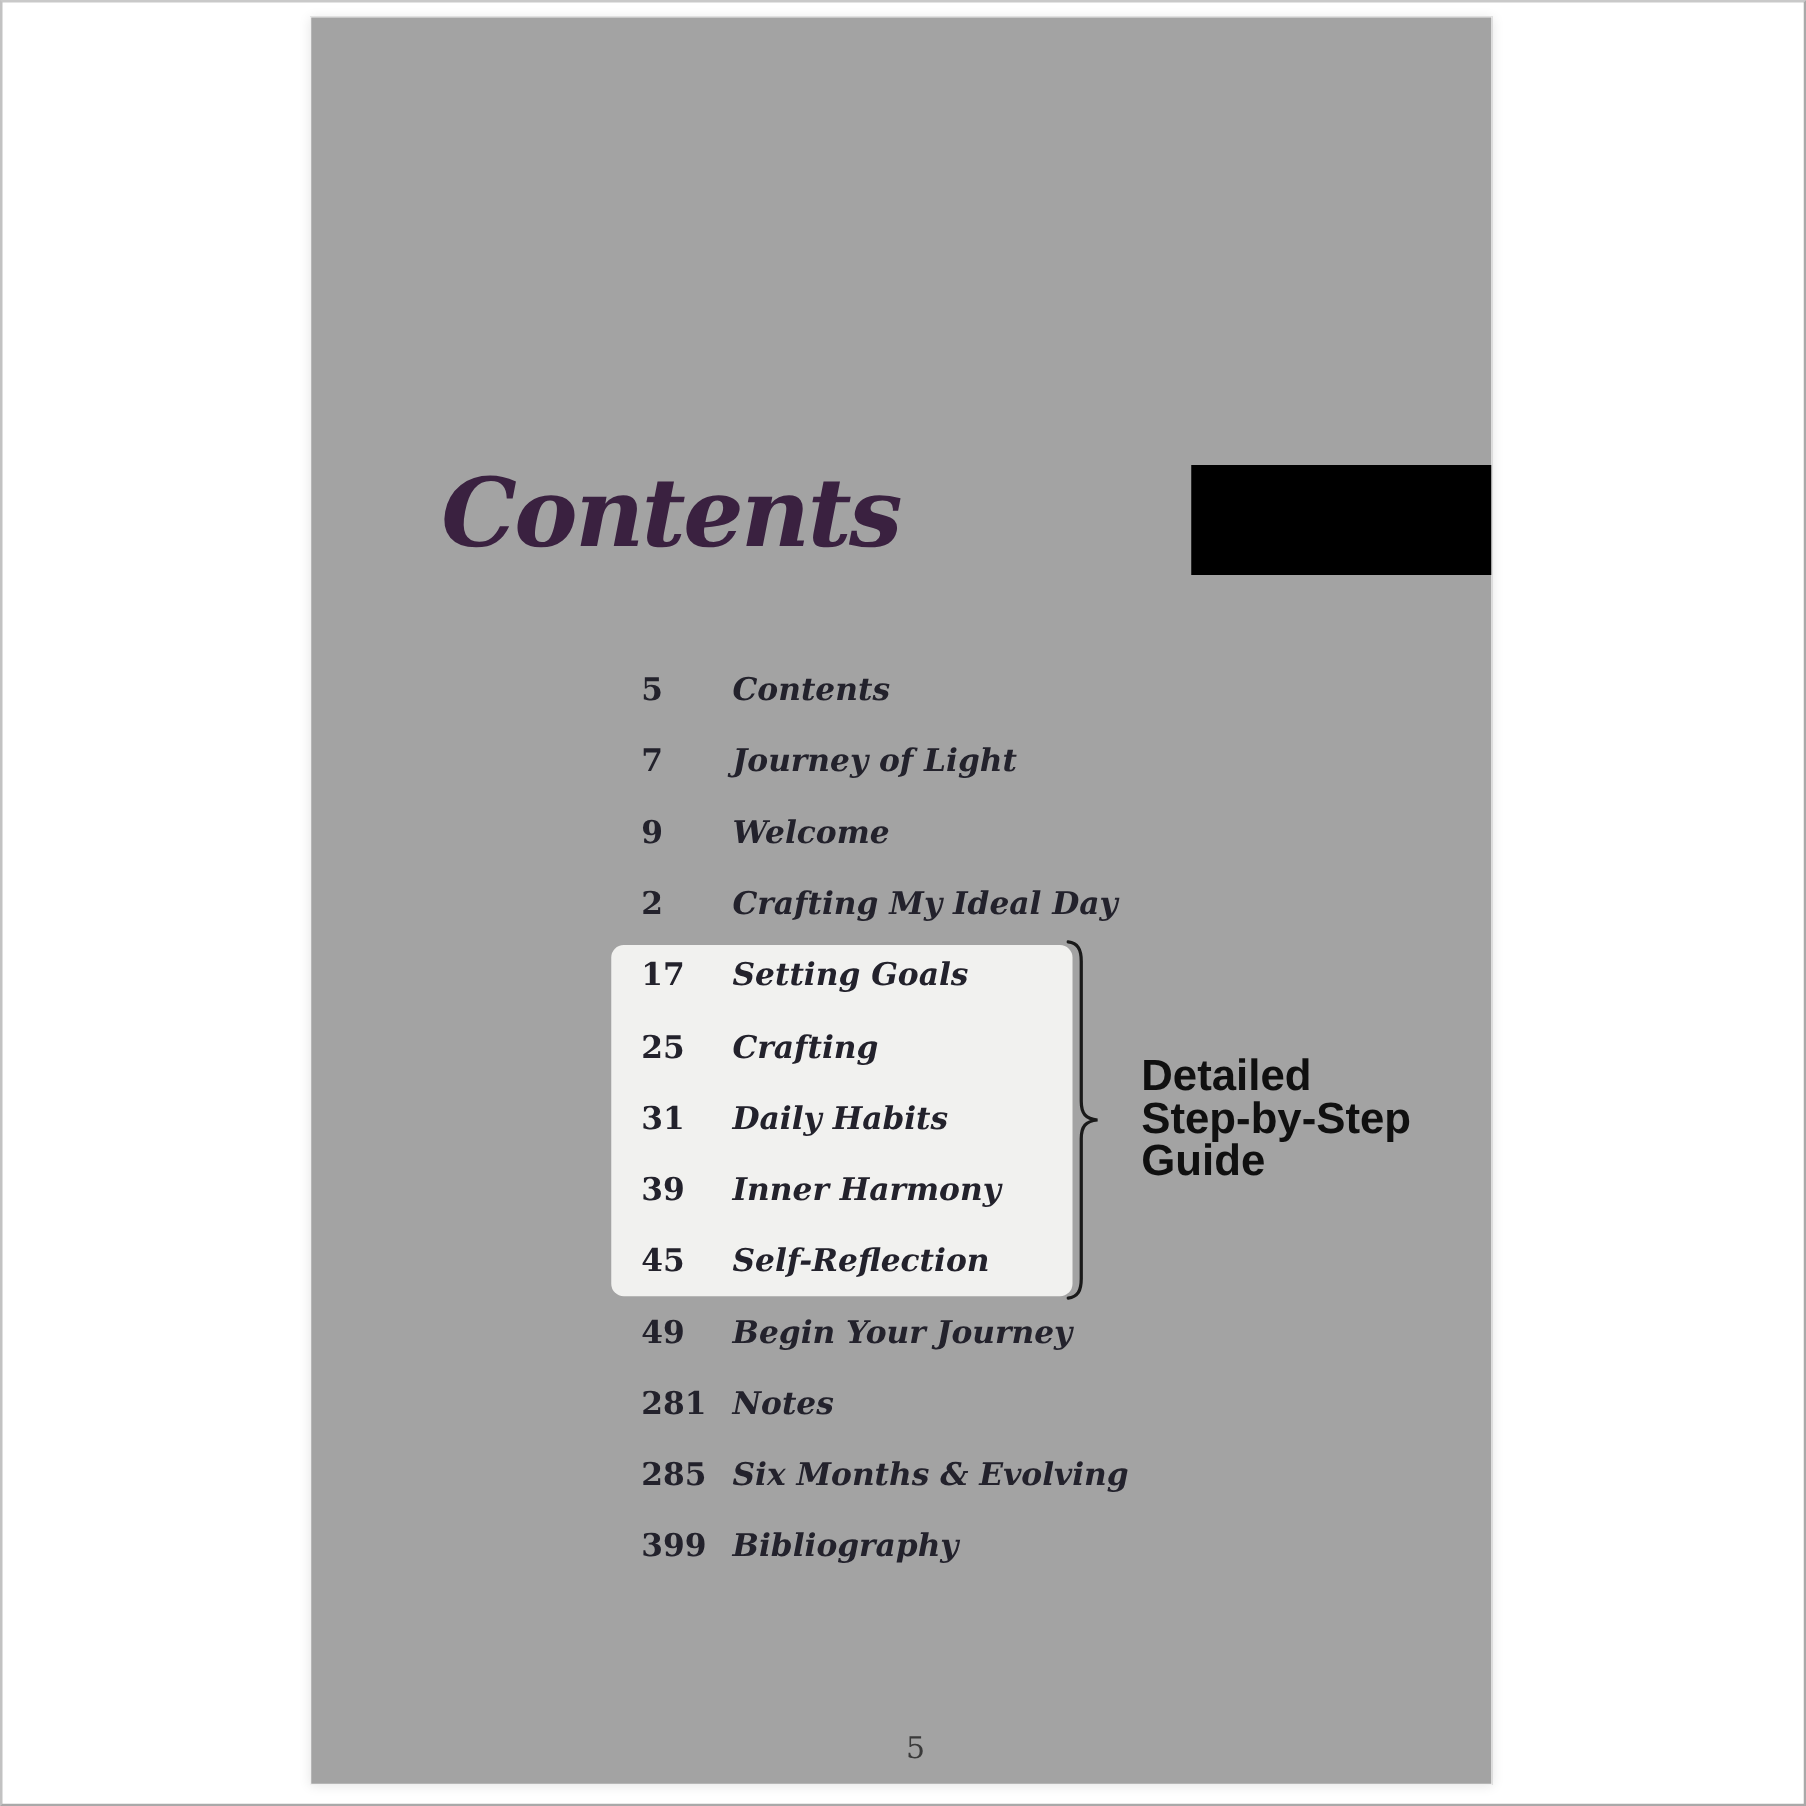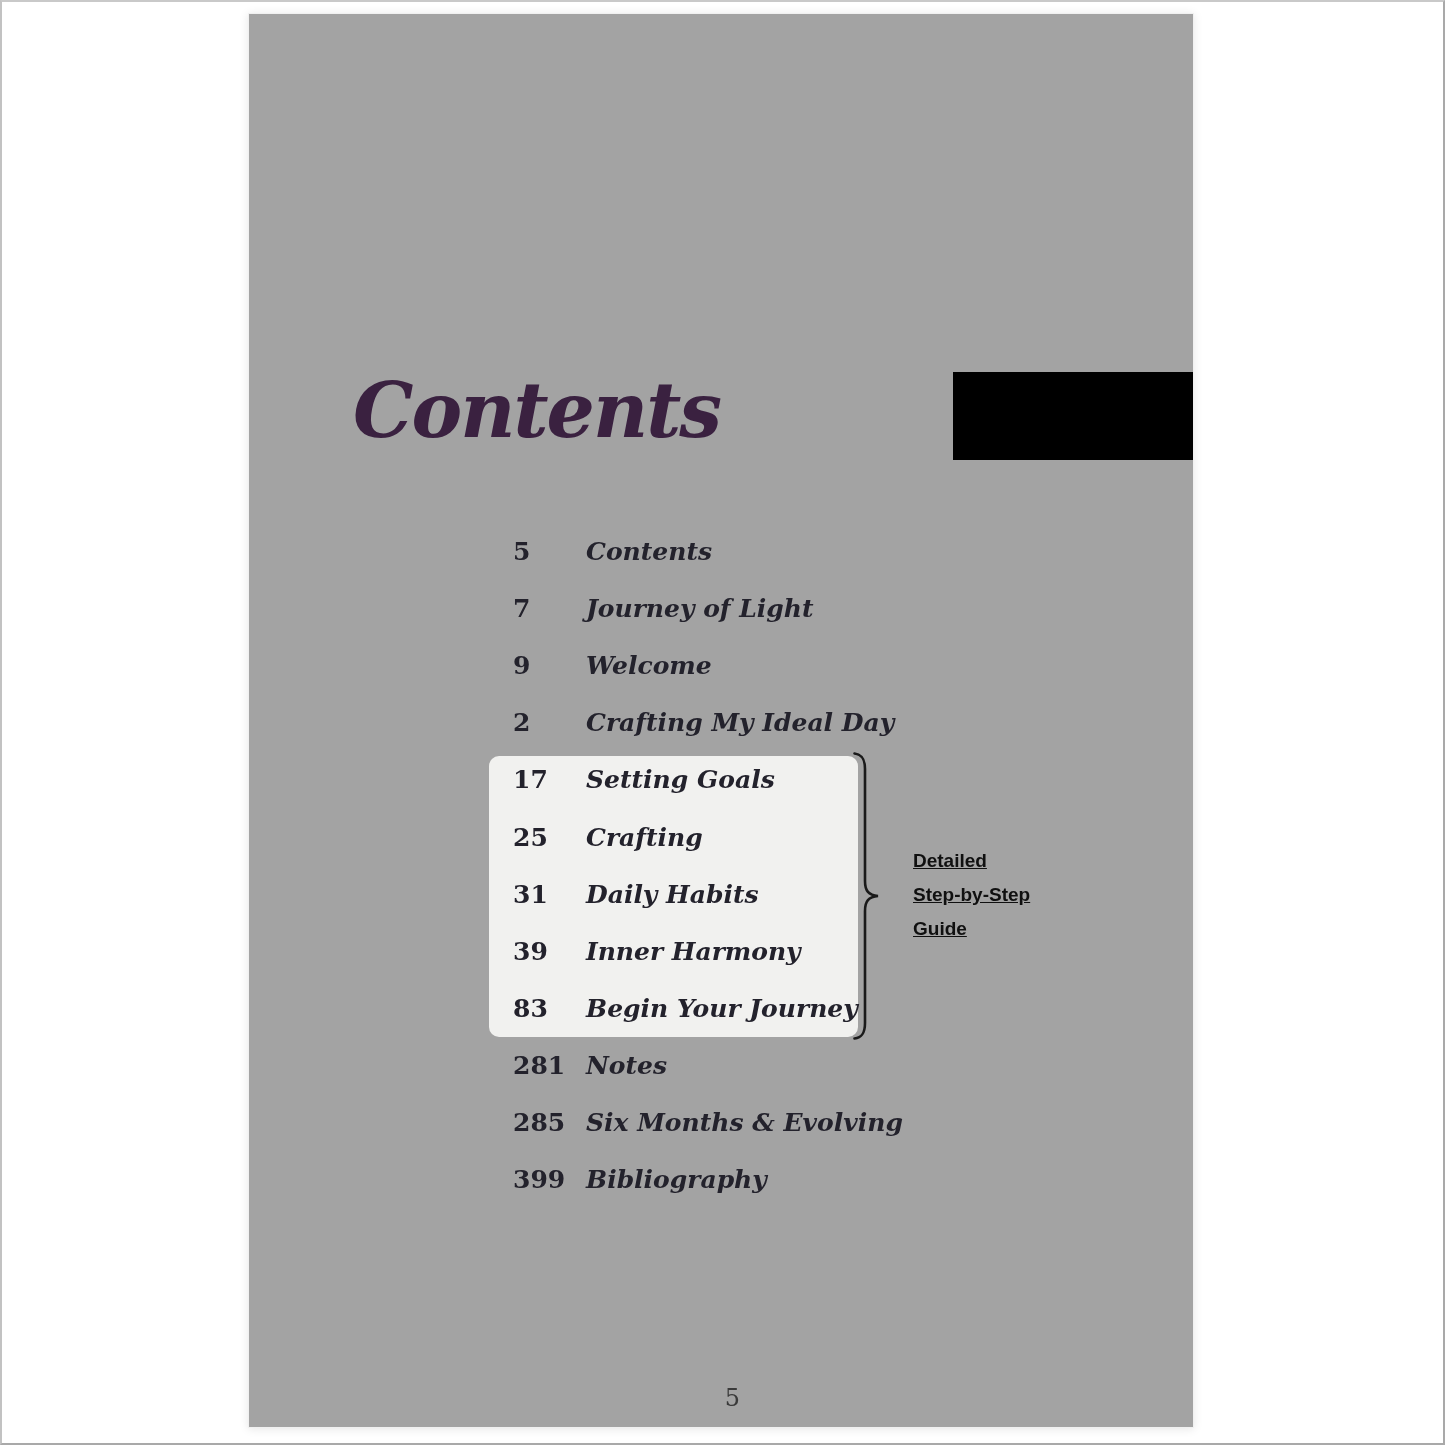--- a/index.html
+++ b/index.html
@@ -85,25 +85,24 @@
   .brace {
     position: absolute;
     left: 604px; top: 738px;
     z-index: 2;
   }
   .annotation {
     position: absolute;
     left: 664px; top: 830px;
     font-family: "Liberation Sans", sans-serif;
     font-weight: bold;
-    font-size: 19px;
+    font-size: 35px;
     line-height: 34px;
     color: var(--annotation-color, #101010);
     white-space: nowrap;
-    text-decoration: underline;
   }
   .folio {
     position: absolute;
     left: 0; top: 1370px;
     width: 100%;
     text-align: center;
     text-indent: 23px;
     font-size: 24px;
     font-weight: normal;
     color: #3a3a3a;
@@ -166,23 +165,27 @@
   <div class="toc-row">
     <span class="toc-num">31</span>
     <span class="toc-title">Daily Habits</span>
   </div>
 
   <div class="toc-row">
     <span class="toc-num">39</span>
     <span class="toc-title">Inner Harmony</span>
   </div>
 
-
-  <div class="toc-row">
-    <span class="toc-num">83</span>
+  <div class="toc-row">
+    <span class="toc-num">45</span>
+    <span class="toc-title">Self-Reflection</span>
+  </div>
+
+  <div class="toc-row">
+    <span class="toc-num">49</span>
     <span class="toc-title">Begin Your Journey</span>
   </div>
 
   <div class="toc-row">
     <span class="toc-num">281</span>
     <span class="toc-title">Notes</span>
   </div>
 
   <div class="toc-row">
     <span class="toc-num">285</span>

